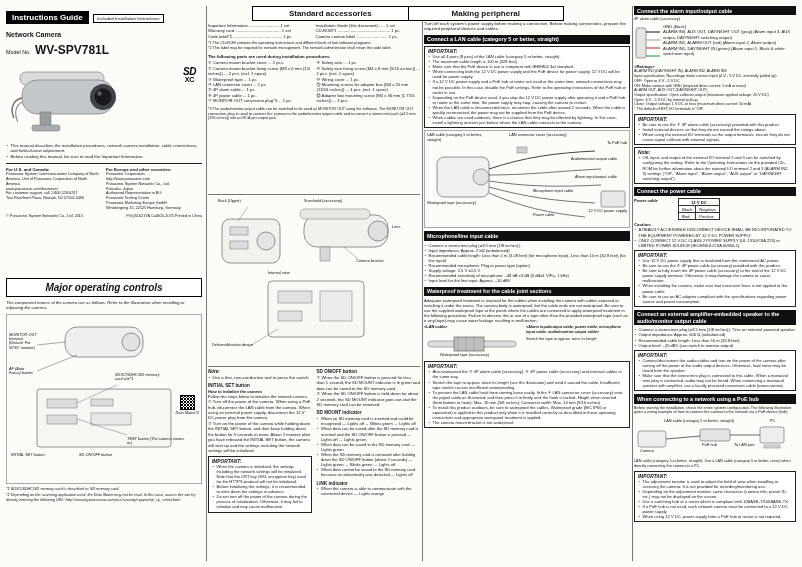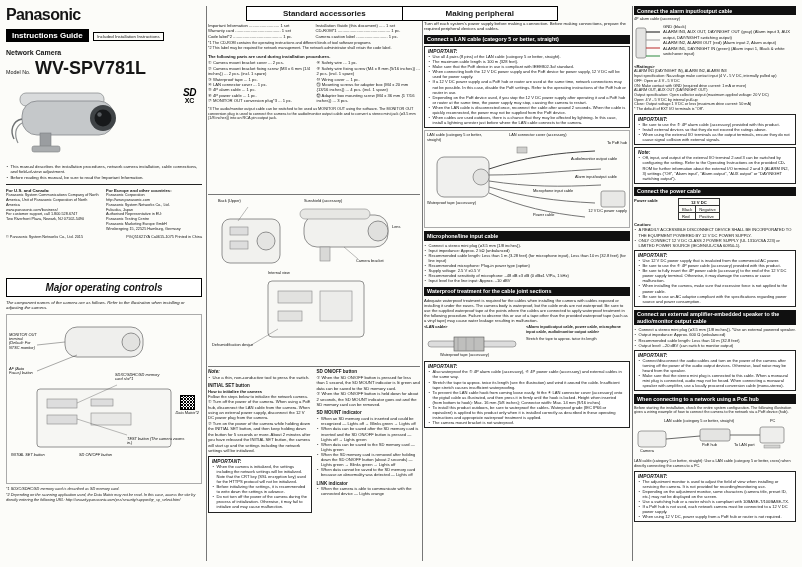--- a/index.html
+++ b/index.html
@@ -39,27 +39,26 @@
 
 <div id="page">
 
   <div class="vline" style="left:206px;top:6px;height:555px;"></div>
   <div class="vline" style="left:422px;top:20px;height:541px;"></div>
   <div class="vline" style="left:632px;top:6px;height:555px;"></div>
   <div class="abs" style="left:208px;top:194px;width:212px;border-top:0.6px solid #777;"></div>
   <div class="abs" style="left:208px;top:366px;width:212px;border-top:0.6px solid #777;"></div>
 
   <div class="abs" style="left:6px;top:6px;width:196px;">
-    <div style="font-size:16px;font-weight:bold;letter-spacing:-0.6px;">Panasonic</div>
     <div style="background:#000;color:#fff;display:inline-block;font-weight:bold;font-size:8px;padding:2px 6px;margin-top:5px;">Instructions Guide</div>
     <div style="border:0.6px solid #000;display:inline-block;font-size:4.4px;padding:1px 3px;margin-top:3px;">Included Installation Instructions</div>
     <div class="b" style="font-size:7px;margin-top:7px;">Network Camera</div>
     <div style="margin-top:2px;">
       <span style="font-size:5.4px;">Model No.</span>
-      <span class="b" style="font-size:18px;">WV-SPV781L</span>
+      <span class="b" style="font-size:12px;">WV-SPV781L</span>
     </div>
 
     <div style="position:relative;height:82px;">
       <svg width="150" height="82" viewBox="0 0 150 82">
         <rect x="14" y="14" width="84" height="13" rx="6" fill="#d9dbdc" stroke="#8d9092" stroke-width="0.8"></rect>
         <rect x="16" y="22" width="92" height="34" rx="15" fill="#c5c8ca" stroke="#84878a" stroke-width="0.8"></rect>
         <circle cx="97" cy="39" r="13" fill="#3f4346"></circle>
         <circle cx="97" cy="39" r="8.5" fill="#17191b"></circle>
         <circle cx="93.5" cy="35.5" r="2.2" fill="#5a5e62"></circle>
         <rect x="34" y="54" width="11" height="15" fill="#9a9da0" stroke="#7c7f82" stroke-width="0.6"></rect>
@@ -132,21 +131,21 @@
       <div class="lbl" style="left:4px;top:138px;width:52px;">INITIAL SET button</div>
       <div class="lbl" style="left:72px;top:138px;width:44px;">SD ON/OFF button</div>
       <div class="qr" style="position:absolute;right:6px;top:80px;"></div>
       <div class="lbl" style="right:2px;top:96px;width:32px;text-align:right;">Data Matrix*2</div>
     </div>
 
     <div class="f38" style="margin-top:3px;">*1 SDXC/SDHC/SD memory card is described as SD memory card.</div>
     <div class="f38" style="margin-top:2px;">*2 Depending on the scanning application used, the Data Matrix may not be read. In this case, access the site by directly entering the following URL: http://security.panasonic.com/pss/security/support/qr_sp_select.html</div>
   </div>
 
-  <div class="abs bighdr" style="left:246px;top:6px;width:310px;height:13px;display:flex;">
+  <div class="abs bighdr" style="left:252px;top:6px;width:310px;height:13px;display:flex;">
     <div style="flex:1;font-size:8px;padding-top:1.5px;">Standard accessories</div>
     <div style="flex:1;font-size:8px;padding-top:1.5px;border-left:0.8px solid #000;">Making peripheral</div>
   </div>
 
   <div class="abs" style="left:208px;top:23px;width:212px;">
     <div style="display:grid;grid-template-columns:1fr 1fr;gap:3px;">
       <ul class="plain">
           <li>Important Information .......................... 1 set</li>
           <li>Warranty card ....................................... 1 set</li>
           <li>Code label*2 .......................................... 1 pc.</li>

